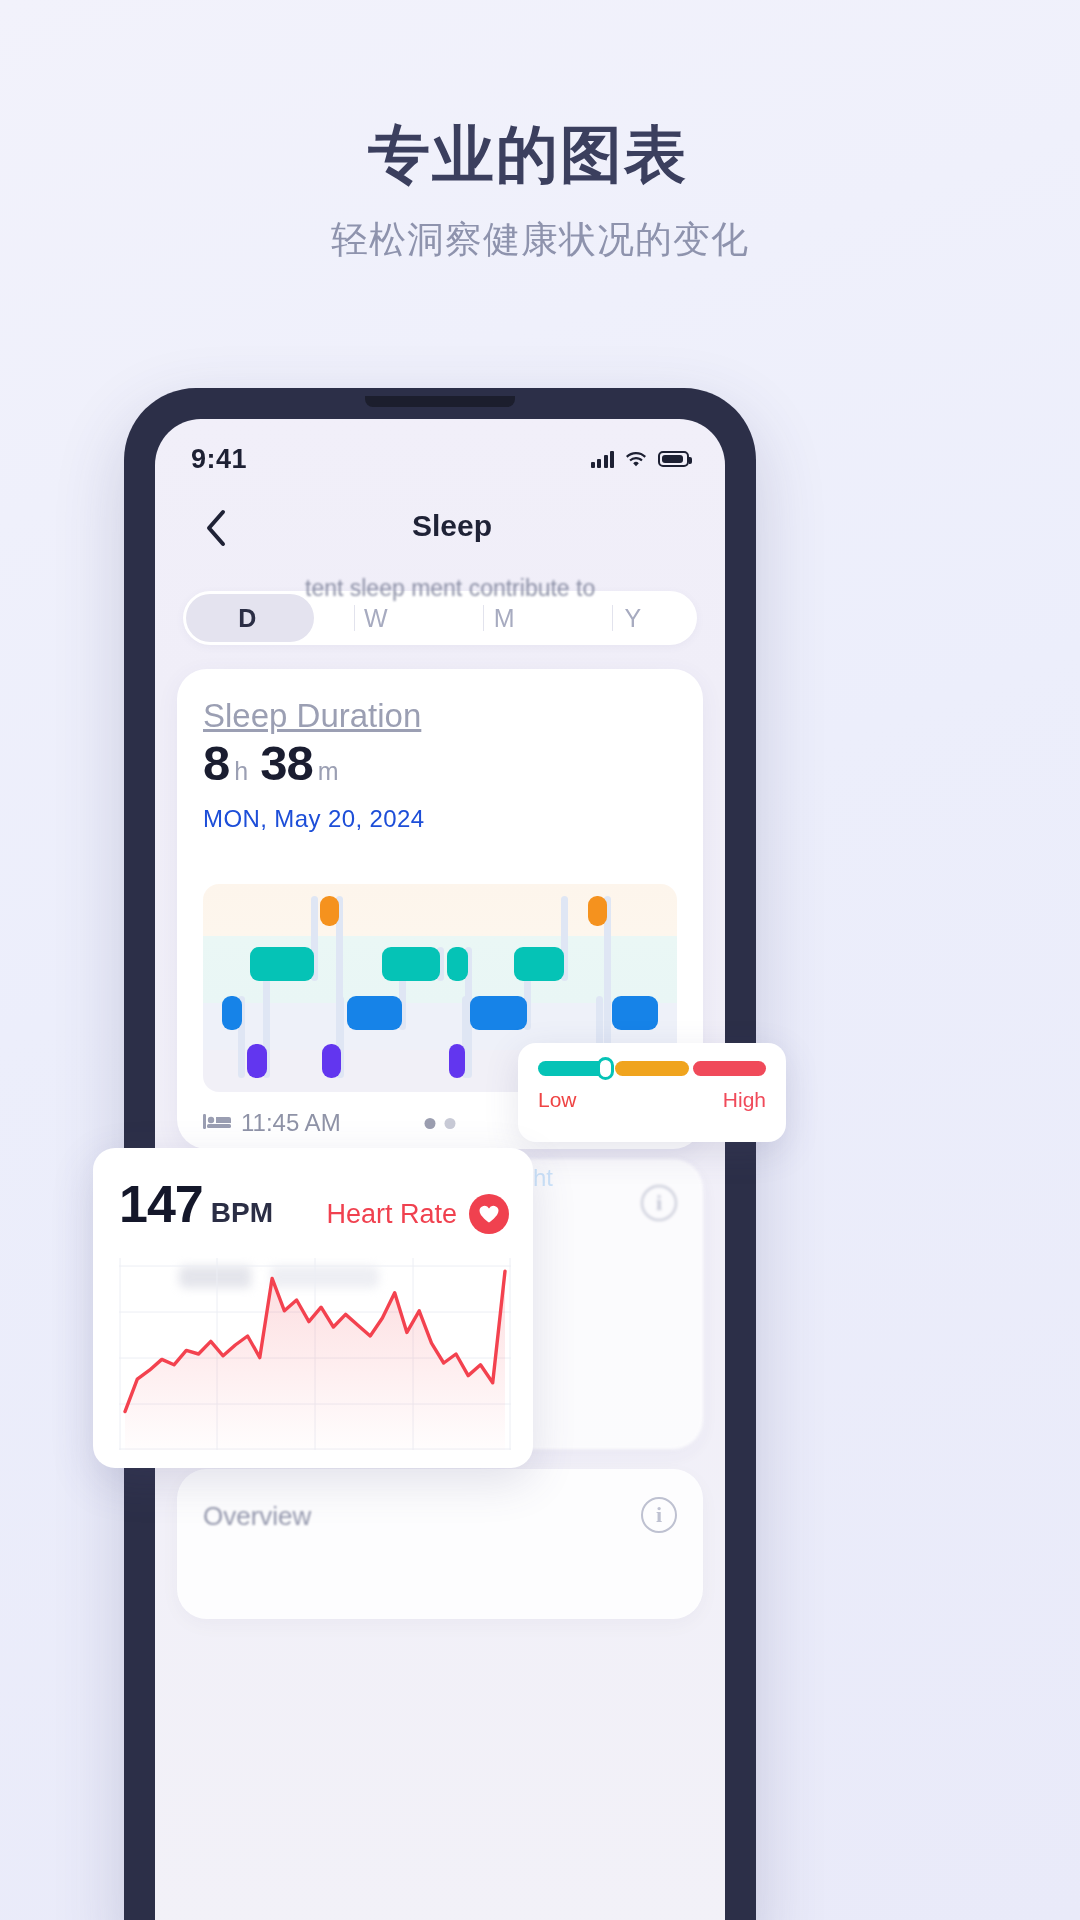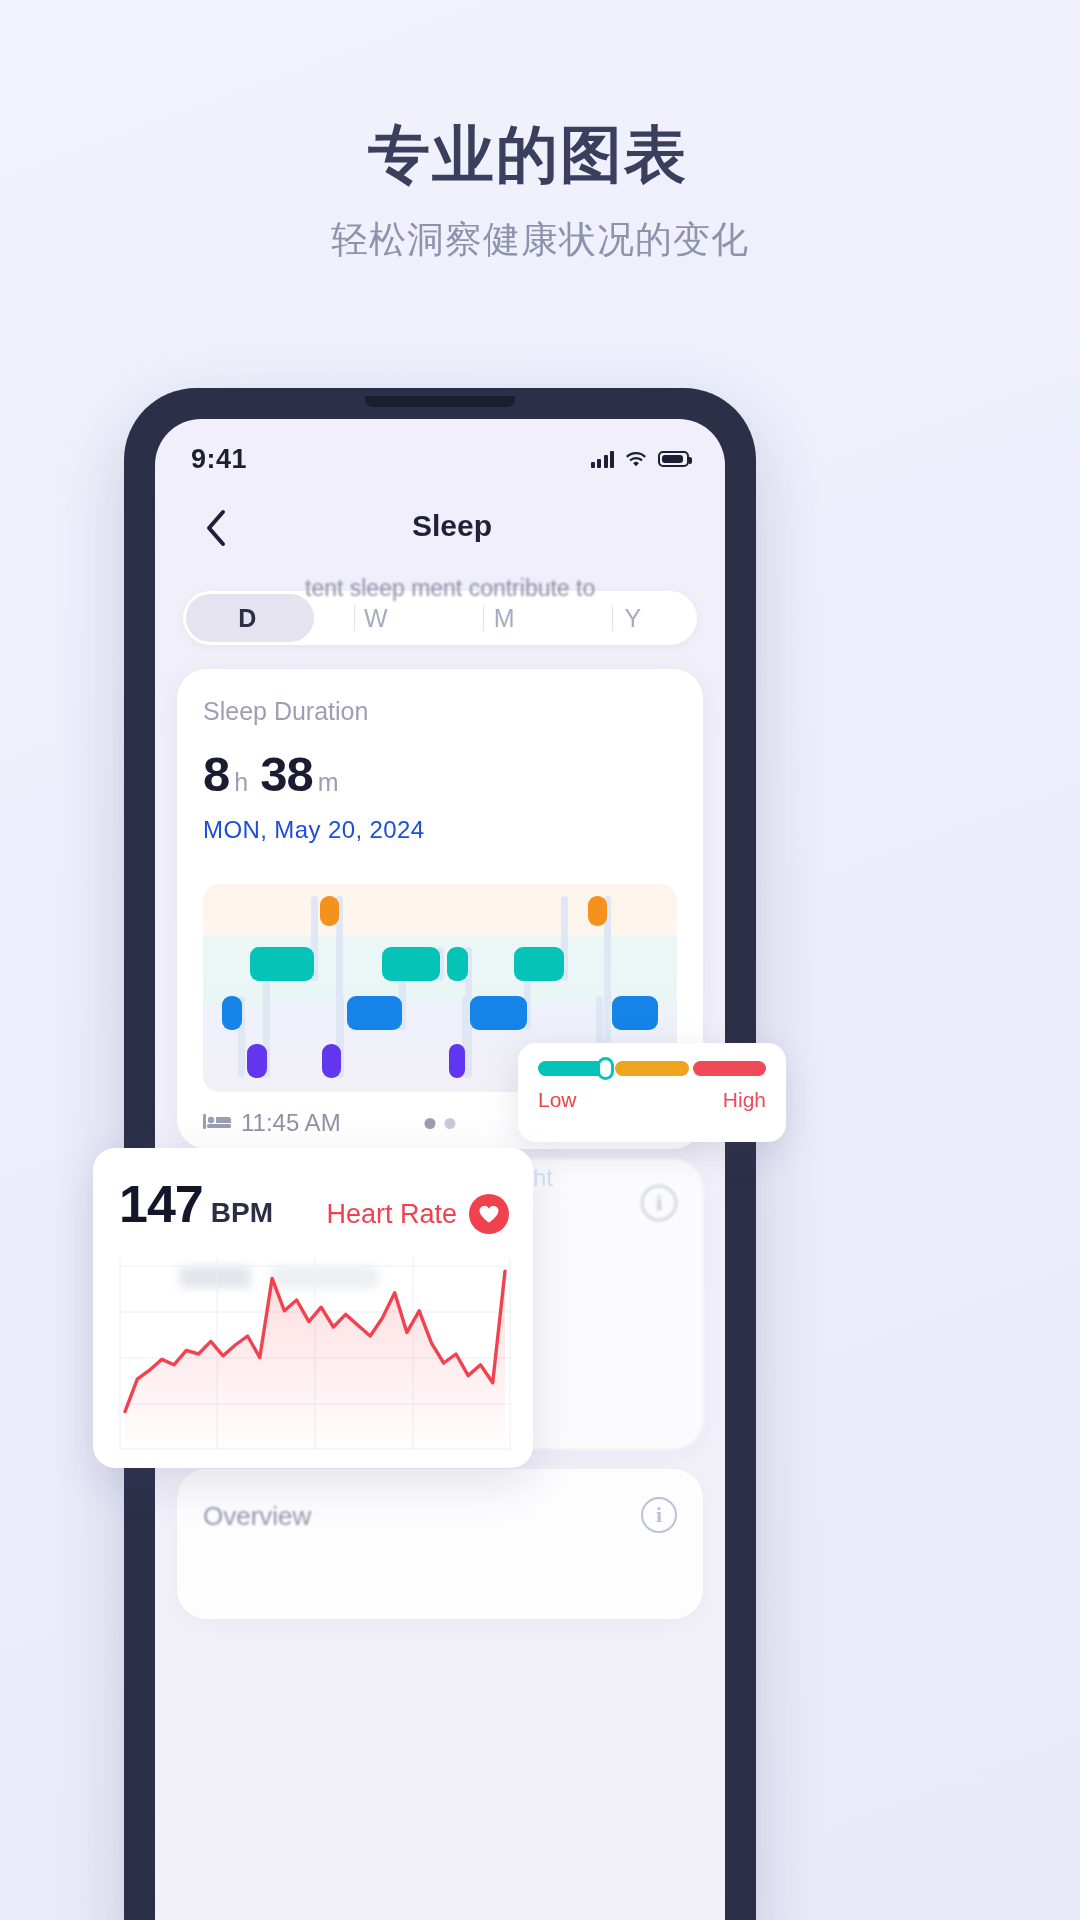--- a/index.html
+++ b/index.html
@@ -89,22 +89,22 @@
   }
   .seg-div { position:absolute; top:14px; width:1px; height:26px; background:#e2e3ed; z-index:1; }
 
   
   #sleep-card {
     position:absolute; left:22px; top:250px; width:526px; height:480px;
     background:#ffffff; border-radius:30px;
     box-shadow:0 6px 22px rgba(90,90,140,.07);
     padding:28px 26px 0 26px;
   }
-  #sd-label { font-size:25px; color:#9b9fb3; }
-  #sd-value { margin-top:20px; font-size:0; }
+  #sd-label { font-size:33px; color:#9b9fb3;text-decoration:underline; }
+  #sd-value { margin-top:0; font-size:0; }
   #sd-value .big { font-size:49px; font-weight:bold; color:#1a1d30; letter-spacing:-1px; }
   #sd-value .unit { font-size:25px; color:#9b9fb3; margin:0 12px 0 5px; }
   #sd-date { margin-top:14px; font-size:24px; color:#1d4ed8; letter-spacing:.4px; }
 
   
   #hypno {
     position:absolute; left:26px; top:215px; width:474px; height:208px;
     border-radius:16px; overflow:hidden;
     background:linear-gradient(180deg,
       #fdf5ec 0%, #fdf6ed 25%,

